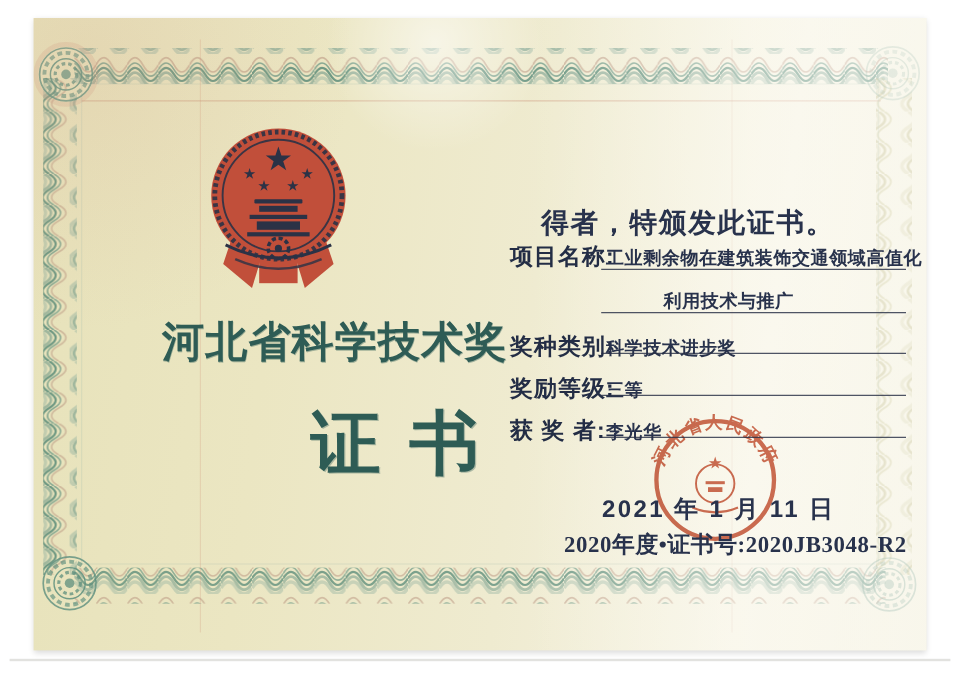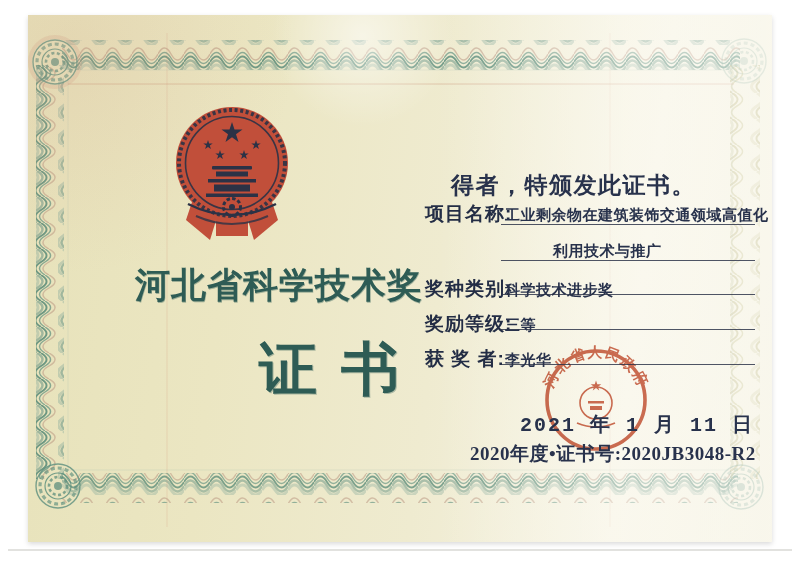--- a/index.html
+++ b/index.html
@@ -52,22 +52,22 @@
     font-size: 19px; font-weight: bold; letter-spacing: 1px; color: #232d45; text-align: right;
   }
   .f-value {
     font-size: 15px; font-weight: bold; letter-spacing: 0.5px; color: #28324c;
   }
   .u {
     position: absolute; left: 473px; width: 254px; height: 1px;
     border-bottom: 1.6px solid rgba(40,48,70,0.82);
   }
   .date-line {
-    left: 416px; top: 396px; width: 310px; text-align: right;
-    font-family: Liberation Mono, monospace;
+    left: 416px; top: 396px; width: 310px; text-align: center;
+    font-family: Liberation Sans, sans-serif;
     font-size: 20px; font-weight: bold; letter-spacing: 2px; color: #28324c;
   }
   .certno-line {
     left: 442px; top: 426px;
     font-family: "Liberation Serif", serif;
     font-size: 19px; font-weight: bold; letter-spacing: 0.5px; color: #28324c;
   }
   .scan-bottom-edge {
     position: absolute; left: 8px; top: 549px; width: 784px; height: 2px;
     background: #e2e2df; z-index: 0;

